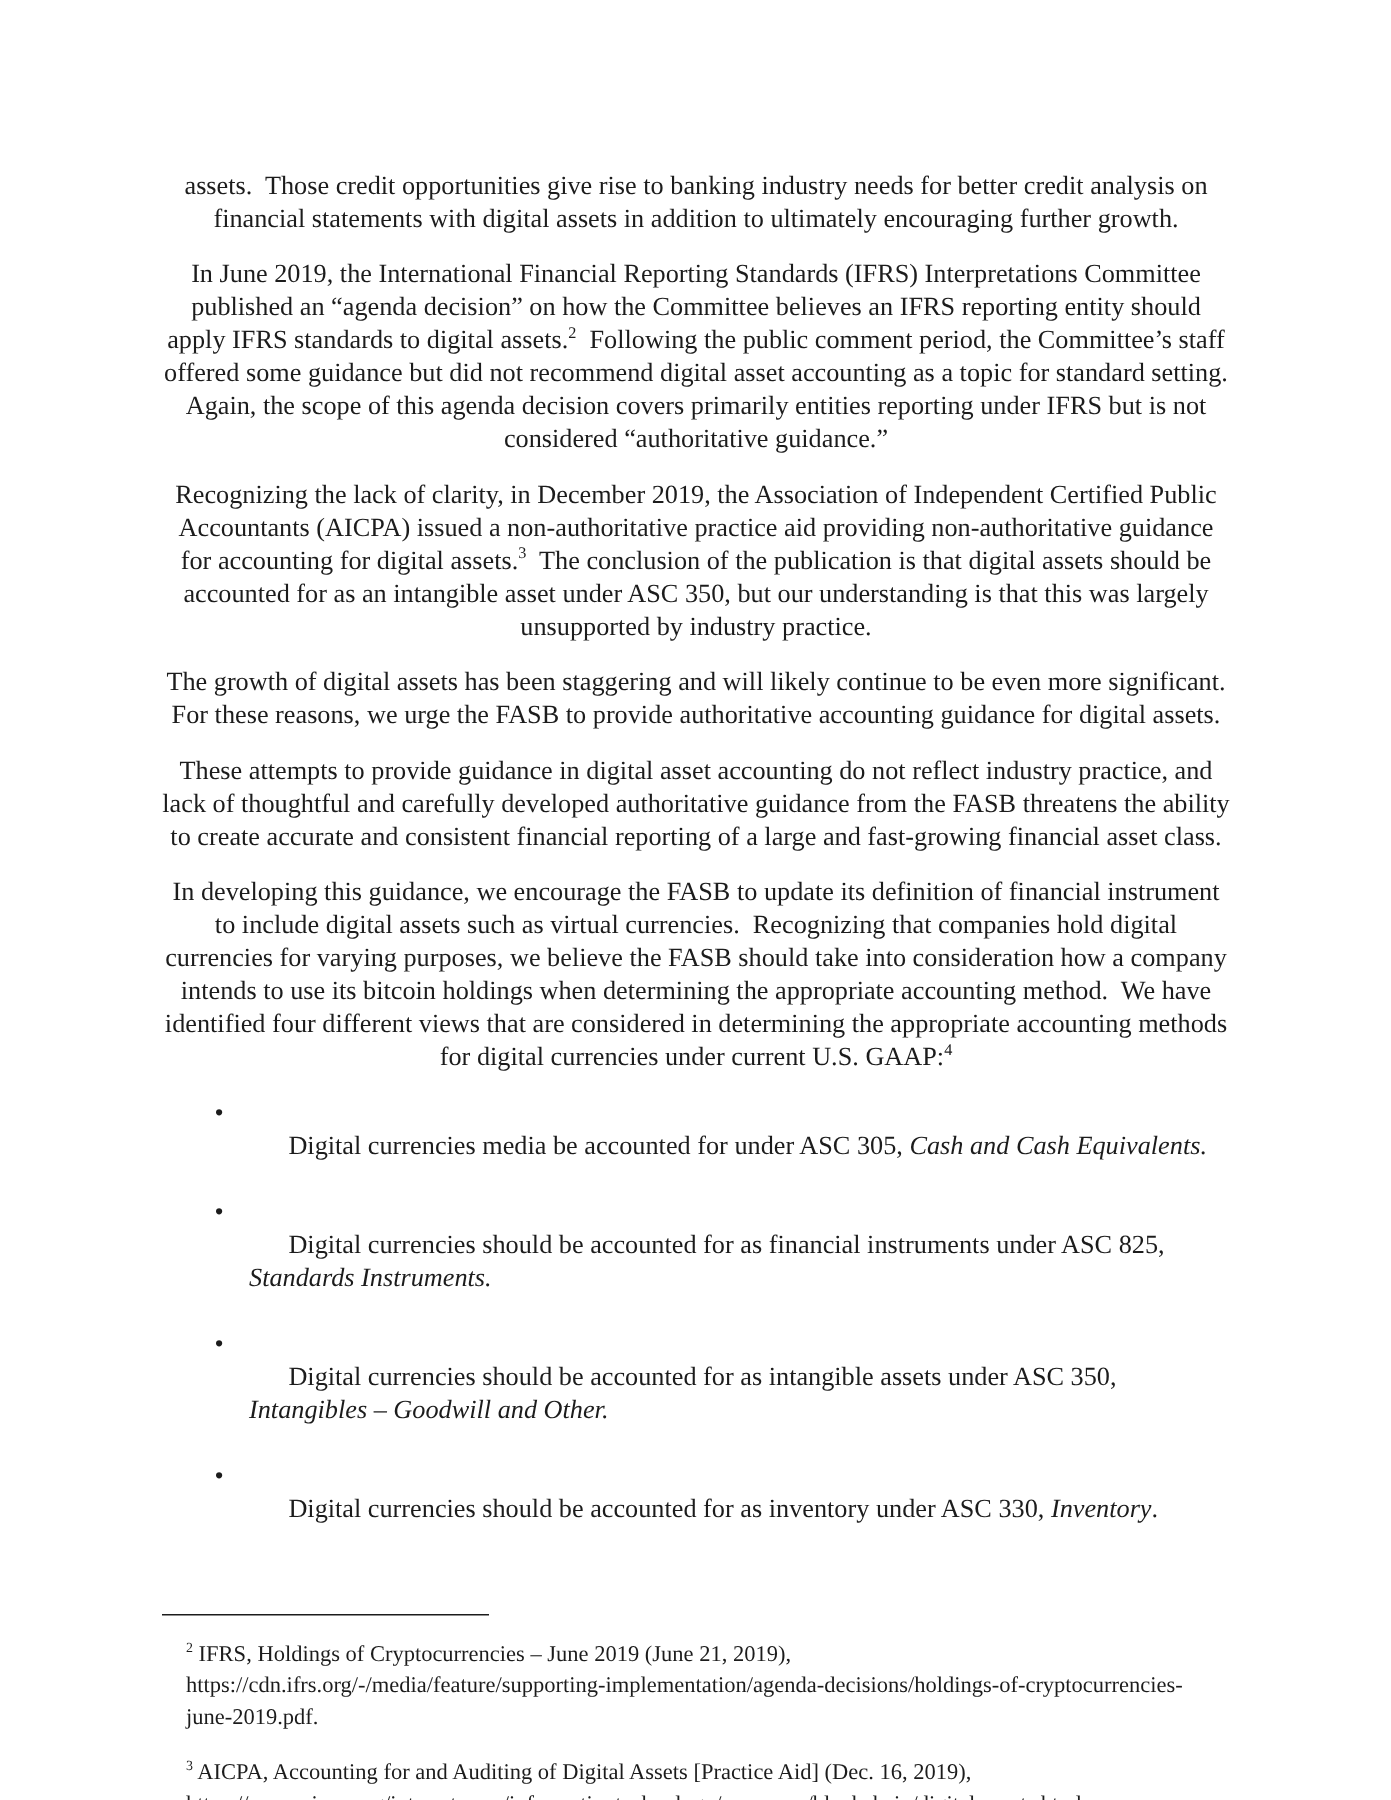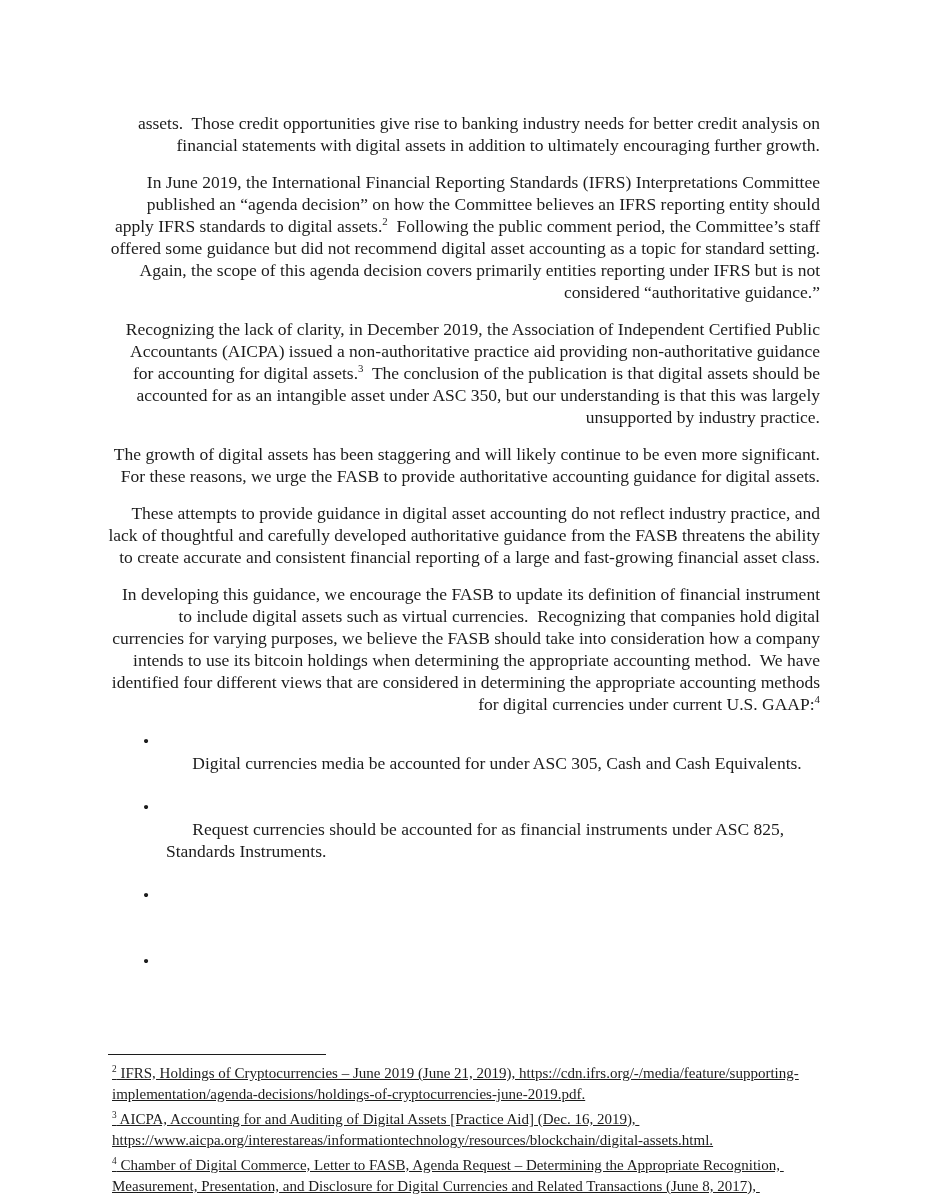--- a/index.html
+++ b/index.html
@@ -16,28 +16,29 @@
     padding: 112px 107px 0 108px;
     font-family: "Liberation Serif", "DejaVu Serif", serif;
     font-size: 17.5px;
     line-height: 22px;
     color: #1c1c1c;
     overflow: hidden;
   }
   .para {
     margin: 0 0 15px 0;
     white-space: pre-wrap;
-    text-align: right;
+    text-align: center;
   }
   sup {
     font-size: 0.62em;
     line-height: 0;
     vertical-align: super;
   }
   .it {
+    font-style: italic;
   }
   .bullets {
     list-style: none;
     margin: 10px 0 0 0;
     padding: 0;
   }
   .bullets li {
     position: relative;
     padding-left: 58px;
     white-space: pre-wrap;
@@ -52,24 +53,23 @@
     font-size: 15px;
     line-height: 21px;
   }
   .fn-sep {
     width: 218px;
     height: 0;
     border-top: 1.7px solid #1c1c1c;
     margin: 0 0 8px 0;
   }
   .fn {
-    margin: 4px;
+    margin: 16px;
     white-space: pre-wrap;
     overflow-wrap: break-word;
-    text-decoration: underline;
   }
 </style>
 </head>
 <body>
 
 <div class="page">
 
   <p class="para"><span>assets.  Those credit opportunities give rise to banking industry needs for better credit analysis on financial statements with digital assets in addition to ultimately encouraging further growth.</span></p>
 
   <p class="para"><span>In June 2019, the International Financial Reporting Standards (IFRS) Interpretations Committee published an “agenda decision” on how the Committee believes an IFRS reporting entity should apply IFRS standards to digital assets.</span><sup>2</sup><span>  Following the public comment period, the Committee’s staff offered some guidance but did not recommend digital asset accounting as a topic for standard setting.  Again, the scope of this agenda decision covers primarily entities reporting under IFRS but is not considered “authoritative guidance.”</span></p>
@@ -80,27 +80,27 @@
 
   <p class="para"><span>These attempts to provide guidance in digital asset accounting do not reflect industry practice, and lack of thoughtful and carefully developed authoritative guidance from the FASB threatens the ability to create accurate and consistent financial reporting of a large and fast-growing financial asset class.</span></p>
 
   <p class="para"><span>In developing this guidance, we encourage the FASB to update its definition of financial instrument to include digital assets such as virtual currencies.  Recognizing that companies hold digital currencies for varying purposes, we believe the FASB should take into consideration how a company intends to use its bitcoin holdings when determining the appropriate accounting method.  We have identified four different views that are considered in determining the appropriate accounting methods for digital currencies under current U.S. GAAP:</span><sup>4</sup></p>
 
   <ul class="bullets">
     <li>
       <span class="bullet-marker">•</span><span><span>Digital currencies media be accounted for under ASC 305, </span><span class="it">Cash and Cash Equivalents.</span></span>
     </li>
     <li>
-      <span class="bullet-marker">•</span><span><span>Request currencies should be accounted for as financial instruments under ASC 825, </span><span class="it">Standards Instruments.</span></span>
+      <span class="bullet-marker">•</span><span><span>Digital currencies should be accounted for as financial instruments under ASC 825, </span><span class="it">Standards Instruments.</span></span>
     </li>
     <li>
-      <span class="bullet-marker">•</span>
+      <span class="bullet-marker">•</span><span><span>Digital currencies should be accounted for as intangible assets under ASC 350, </span><span class="it">Intangibles – Goodwill and Other.</span></span>
     </li>
     <li>
-      <span class="bullet-marker">•</span>
+      <span class="bullet-marker">•</span><span><span>Digital currencies should be accounted for as inventory under ASC 330, </span><span class="it">Inventory</span><span>.</span></span>
     </li>
   </ul>
 
   <div class="footnotes">
     <div class="fn-sep"></div>
     <p class="fn"><sup>2</sup><span> IFRS, Holdings of Cryptocurrencies – June 2019 (June 21, 2019), https://cdn.ifrs.org/-/media/feature/supporting-implementation/agenda-decisions/holdings-of-cryptocurrencies-june-2019.pdf.</span></p>
     <p class="fn"><sup>3</sup><span> AICPA, Accounting for and Auditing of Digital Assets [Practice Aid] (Dec. 16, 2019), https://www.aicpa.org/interestareas/informationtechnology/resources/blockchain/digital-assets.html.</span></p>
     <p class="fn"><sup>4</sup><span> Chamber of Digital Commerce, Letter to FASB, Agenda Request – Determining the Appropriate Recognition, Measurement, Presentation, and Disclosure for Digital Currencies and Related Transactions (June 8, 2017), https://4actl02jlq5u2o7ouq1ymaad-wpengine.netdna-ssl.com/wp-content/uploads/2016/12/Digital-Currency-Agenda-Request_6.7.pdf.</span></p>
   </div>
 

